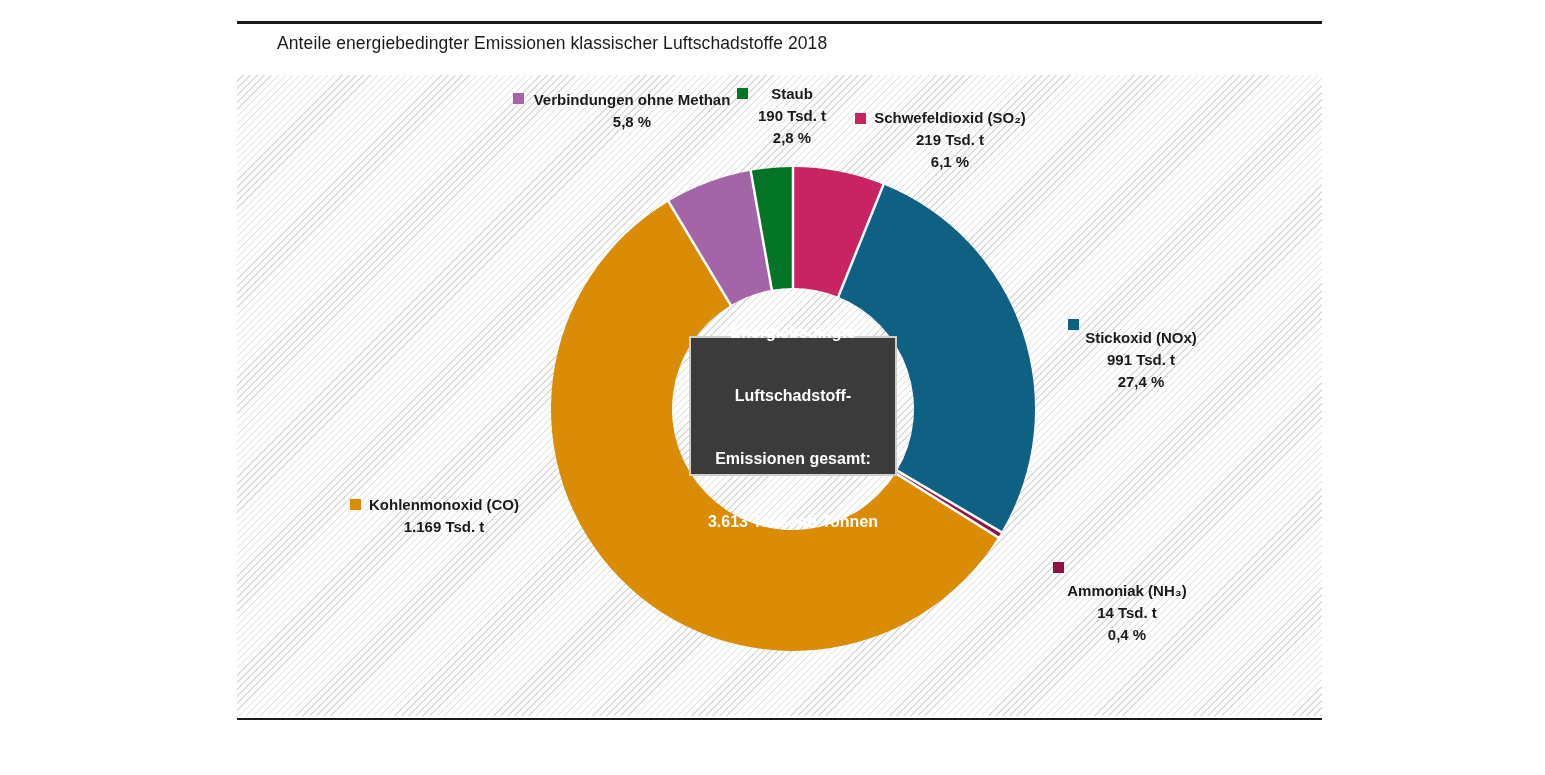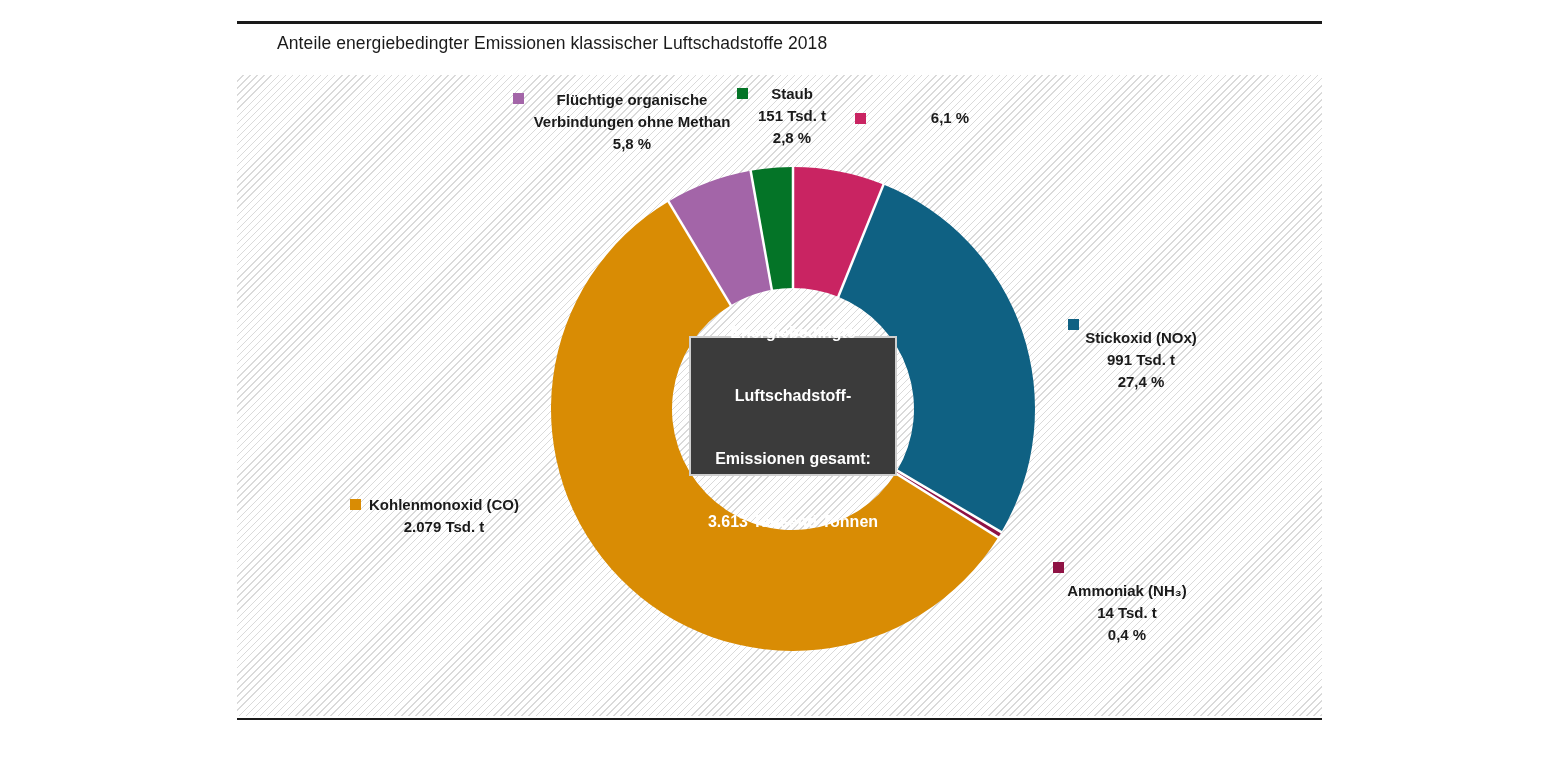--- a/index.html
+++ b/index.html
@@ -66,55 +66,56 @@
         <line x1="556.00" y1="214.00" x2="556.00" y2="91.00" stroke="#ffffff" stroke-width="2.5"></line>
         <line x1="600.88" y1="222.71" x2="646.87" y2="108.63" stroke="#ffffff" stroke-width="2.5"></line>
         <line x1="659.29" y1="395.08" x2="765.16" y2="457.70" stroke="#ffffff" stroke-width="2.5"></line>
         <line x1="657.72" y1="397.66" x2="761.99" y2="462.91" stroke="#ffffff" stroke-width="2.5"></line>
         <line x1="494.27" y1="231.10" x2="430.99" y2="125.62" stroke="#ffffff" stroke-width="2.5"></line>
         <line x1="535.00" y1="215.85" x2="513.47" y2="94.75" stroke="#ffffff" stroke-width="2.5"></line>
       </svg>
 
     <span class="legend-marker" style="left: 276px; top: 18px; background-color: rgb(163, 101, 168);"></span>
     <div class="slice-label" style="left:265px; top:14px; width:260px;">
-      <div>Flüchtige organische</div>
       <div>Verbindungen ohne Methan</div>
       <div>5,8 %</div>
     </div>
 
     <span class="legend-marker" style="left: 500px; top: 13px; background-color: rgb(4, 116, 39);"></span>
     <div class="slice-label" style="left:475px; top:8px; width:160px;">
       <div>Staub</div>
-      <div>151 Tsd. t</div>
+      <div>190 Tsd. t</div>
       <div>2,8 %</div>
     </div>
 
     <span class="legend-marker" style="left: 618px; top: 38px; background-color: rgb(201, 36, 98);"></span>
     <div class="slice-label" style="left:603px; top:32px; width:220px;">
+      <div>Schwefeldioxid (SO₂)</div>
+      <div>219 Tsd. t</div>
       <div>6,1 %</div>
     </div>
 
     <span class="legend-marker" style="left: 831px; top: 244px; background-color: rgb(15, 97, 131);"></span>
     <div class="slice-label" style="left:804px; top:252px; width:200px;">
       <div>Stickoxid (NOx)</div>
       <div>991 Tsd. t</div>
       <div>27,4 %</div>
     </div>
 
     <span class="legend-marker" style="left: 816px; top: 487px; background-color: rgb(142, 18, 68);"></span>
     <div class="slice-label" style="left:790px; top:482px; width:200px;margin-top:23px;">
       <div>Ammoniak (NH₃)</div>
       <div>14 Tsd. t</div>
       <div>0,4 %</div>
     </div>
 
     <span class="legend-marker" style="left: 113px; top: 424px; background-color: rgb(217, 140, 4);"></span>
     <div class="slice-label" style="left:97px; top:419px; width:220px;">
       <div>Kohlenmonoxid (CO)</div>
-      <div>2.079 Tsd. t</div>
+      <div>1.169 Tsd. t</div>
     </div>
 
     <div class="center-box">
       <div>Energiebedingte</div>
       <div>Luftschadstoff-</div>
       <div>Emissionen gesamt:</div>
       <div>3.613 Tausend Tonnen</div>
     </div>
 
   </div>

